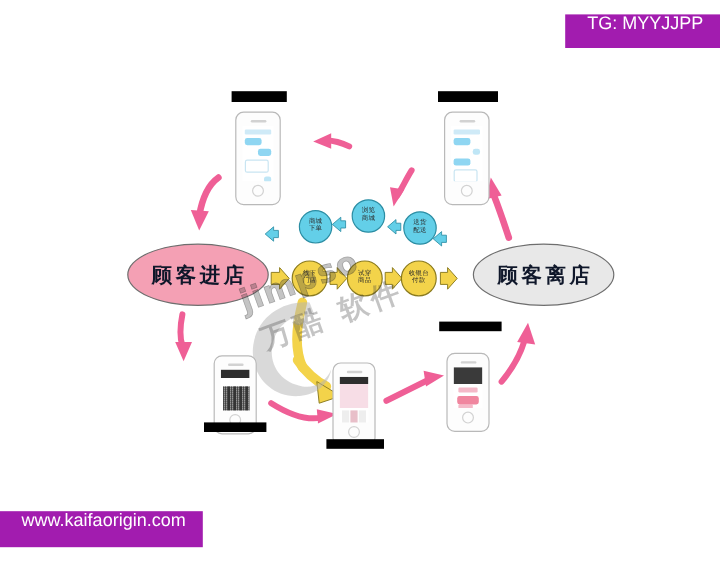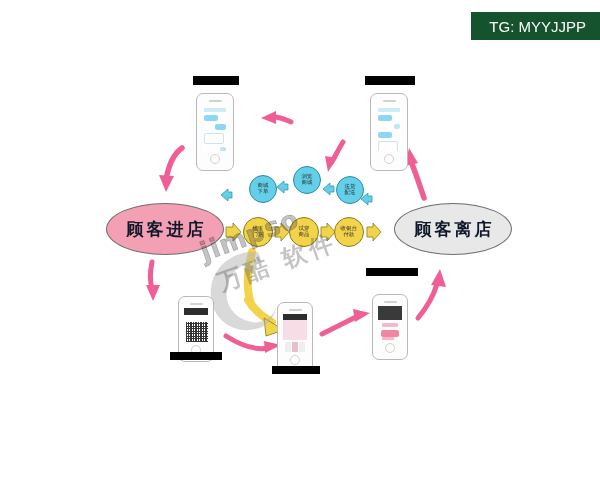--- a/index.html
+++ b/index.html
@@ -18,27 +18,27 @@
   #stage {
     position: absolute;
     left: 0; top: 0;
     width: 600px;
     height: 480px;
   }
 
   
   .badge {
     position: absolute;
-    background: #14532d;
+    background: #a21caf;
     color: #ffffff;
     font-family: "Liberation Sans", sans-serif;
     white-space: nowrap;
     line-height: 1;
     display: flex;
-    align-items: center;
+    align-items: flex-start;
   }
   #tg-badge {
     right: 0;
     top: 12px;
     height: 28px;
     padding: 0 14px 0 18px;
     font-size: 15px;
   }
   #site-badge {
     left: 0;
@@ -453,14 +453,17 @@
 
   <div id="watermark">
     <div class="wm-top">jimpso</div>
     <div class="wm-bot">万酷 软件</div>
   </div>
 
   <div class="badge" id="tg-badge">
     <span>TG: MYYJJPP</span>
   </div>
 
+  <div class="badge" id="site-badge">
+    <span>www.kaifaorigin.com</span>
+  </div>
 
 </div>
 
 </body></html>

